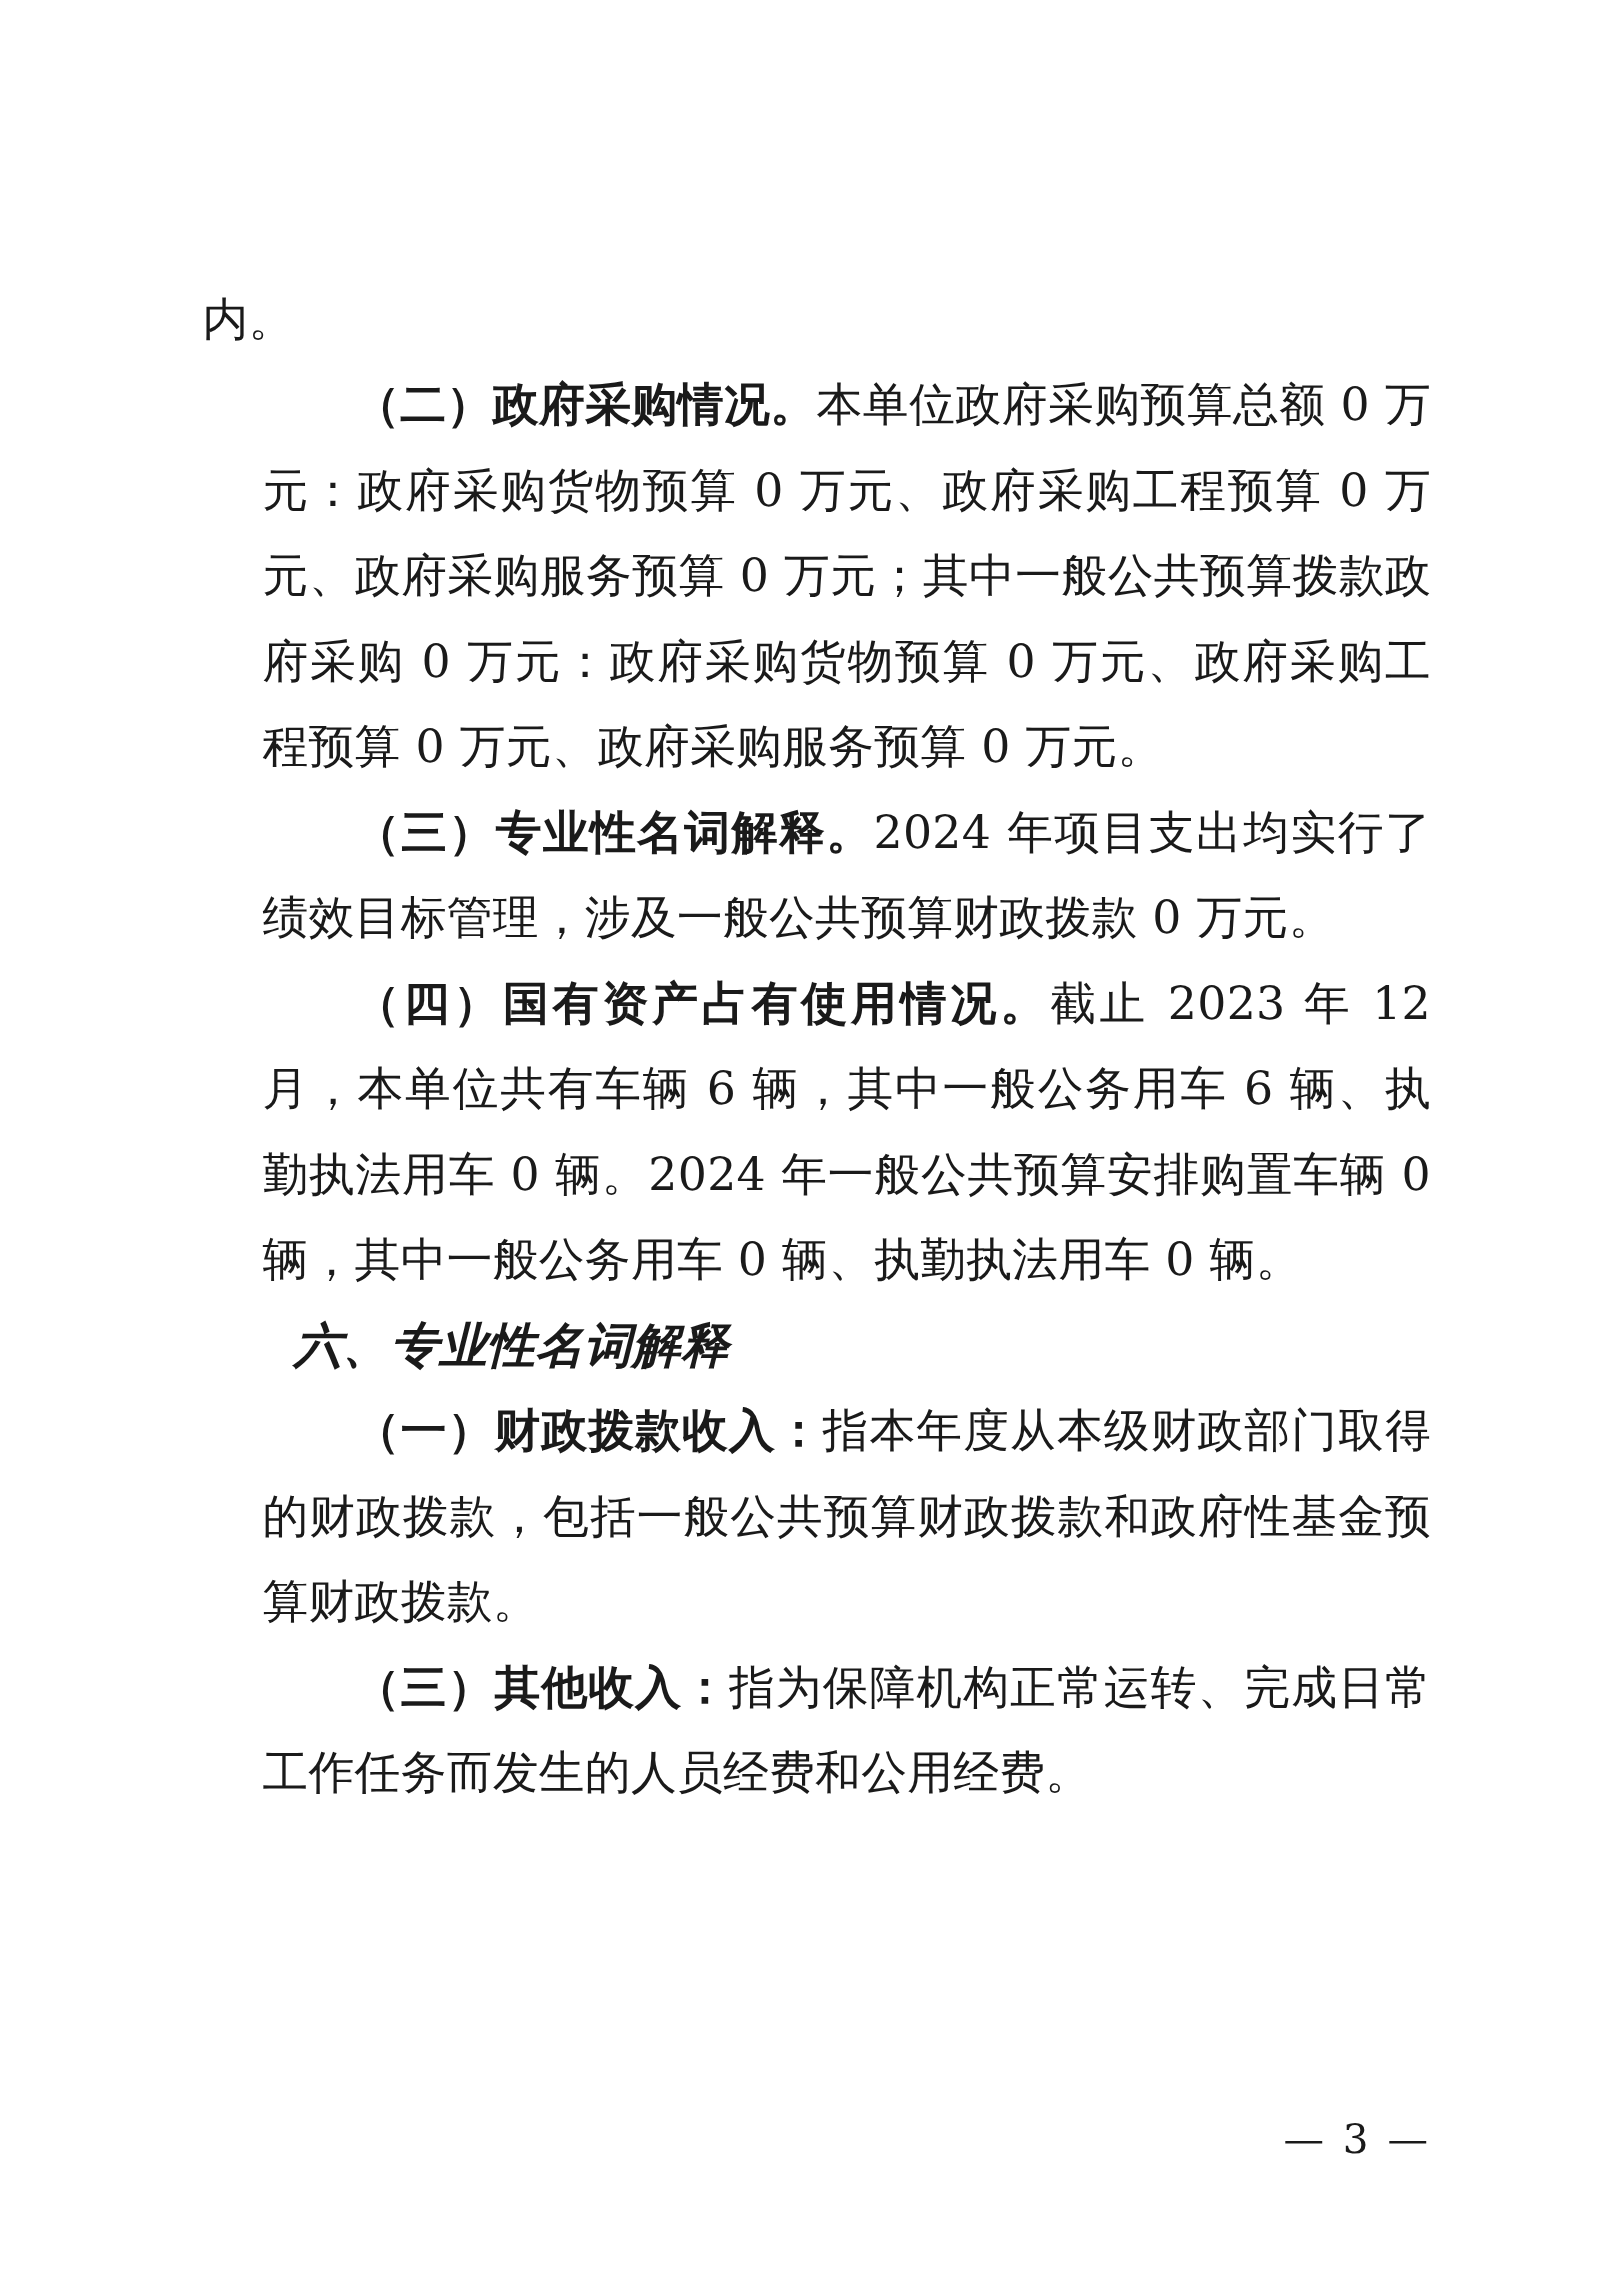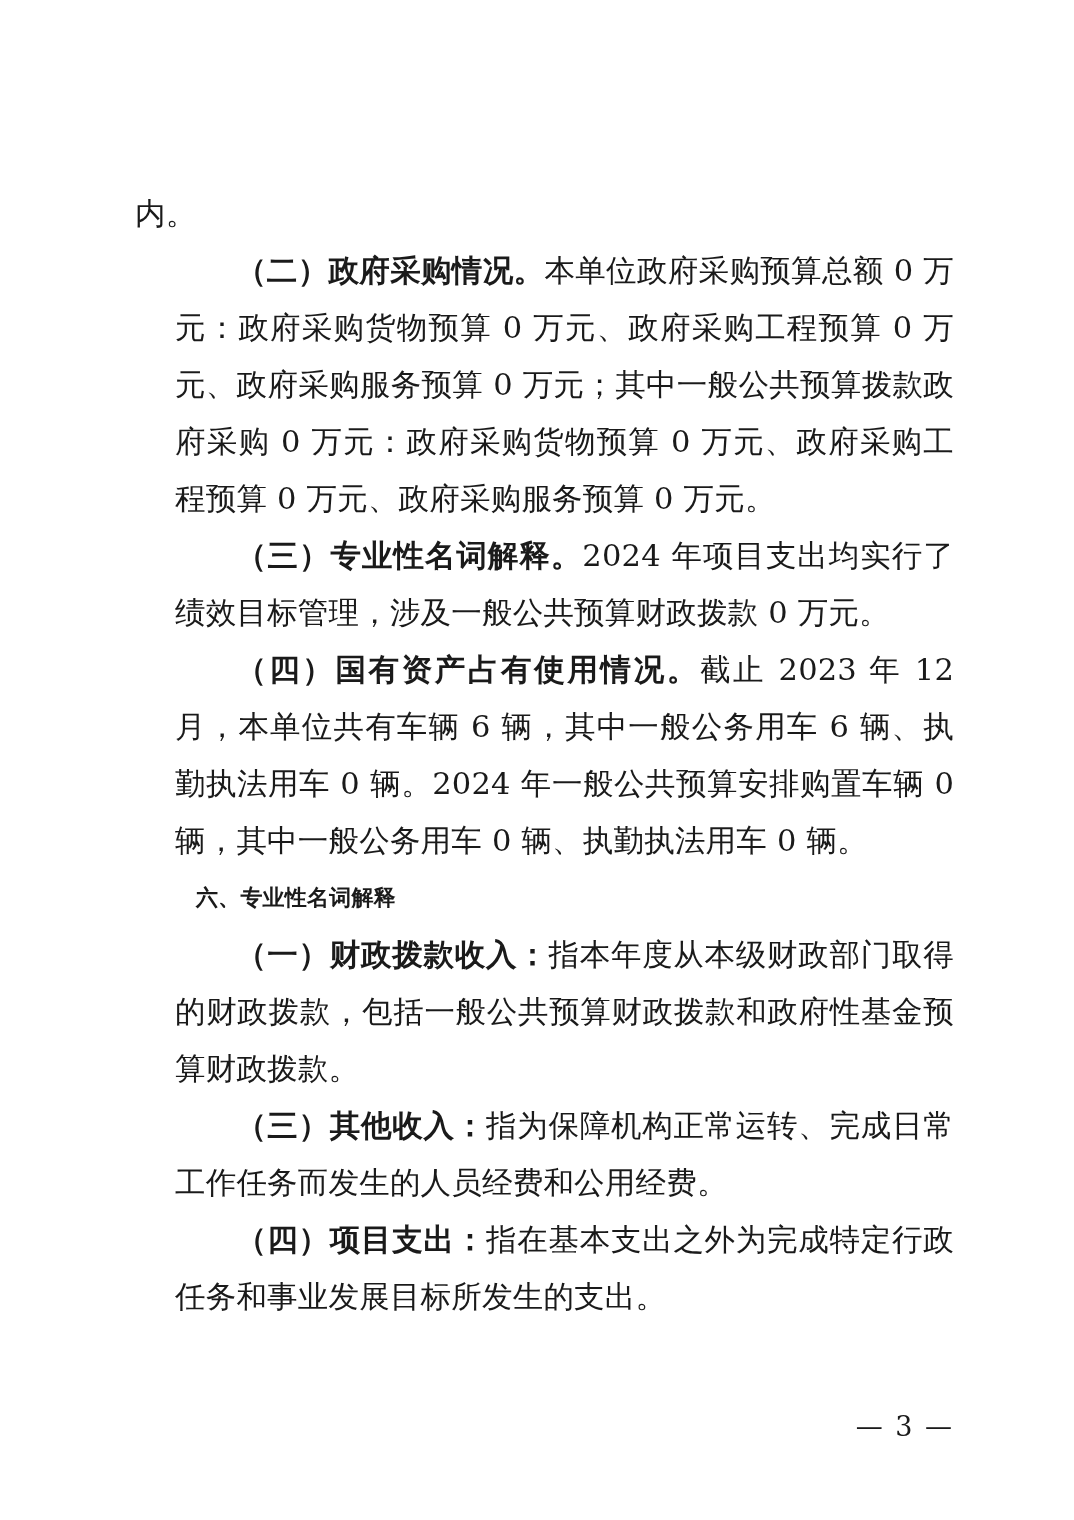--- a/index.html
+++ b/index.html
@@ -34,22 +34,23 @@
     text-indent: 0;
   }
   .para.indent {
     text-indent: 61px;
     margin-left: 40px;
   }
   .heading {
     margin: 0;
     text-indent: 61px;
     font-weight: bold;
-    font-size: 22px;
+    font-size: 32px;
     line-height: 57px;
+    font-style: italic;
   }
   .lead {
     font-weight: bold;
   }
   .page-number {
     position: absolute;
     left: 0;
     right: 120px;
     bottom: 78px;
     text-align: right;
@@ -84,20 +85,17 @@
 
     <p class="para indent">
       <span class="lead">（一）财政拨款收入：</span><span>指本年度从本级财政部门取得的财政拨款，包括一般公共预算财政拨款和政府性基金预算财政拨款。</span>
     </p>
 
 
     <p class="para indent">
       <span class="lead">（三）其他收入：</span><span>指为保障机构正常运转、完成日常工作任务而发生的人员经费和公用经费。</span>
     </p>
 
-    <p class="para indent">
-      <span class="lead">（四）项目支出：</span><span>指在基本支出之外为完成特定行政任务和事业发展目标所发生的支出。</span>
-    </p>
 
   </div>
 
   <div class="page-number">— 3 —</div>
 </div>
 
 </body></html>

